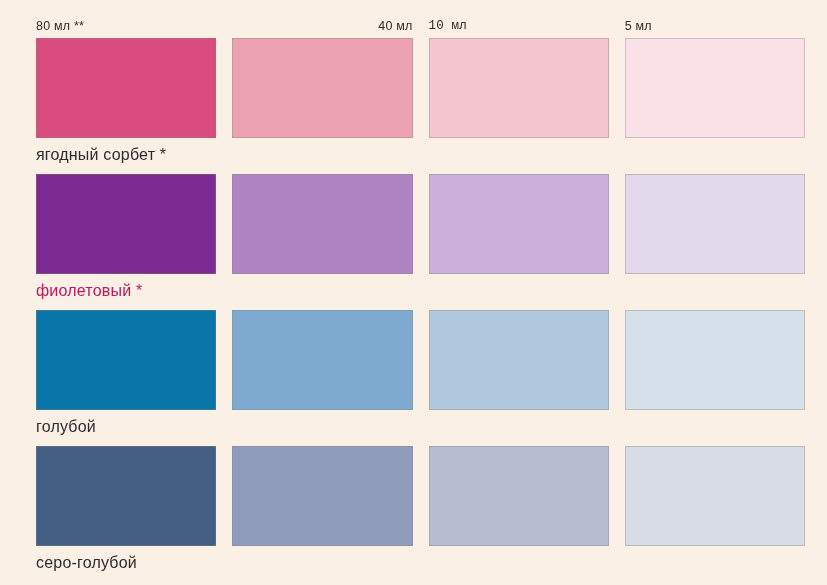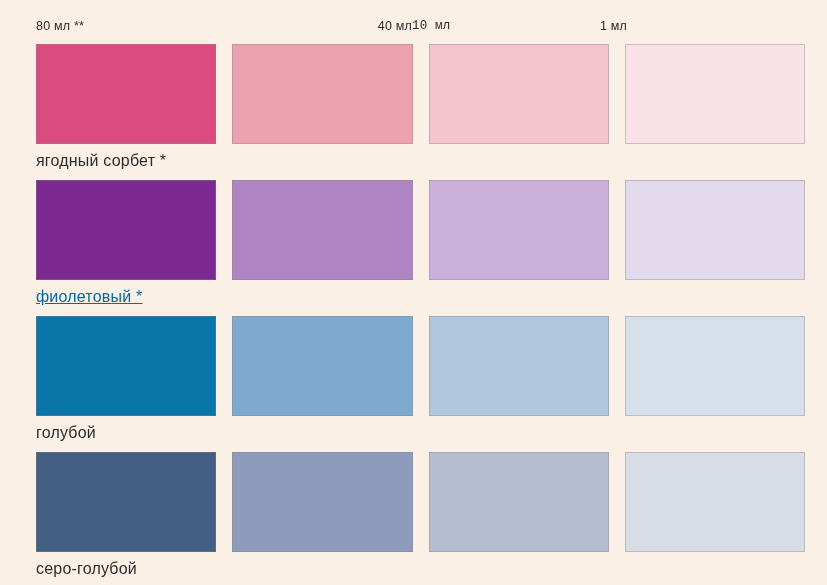--- a/index.html
+++ b/index.html
@@ -17,21 +17,22 @@
   #swatch-chart {
     position: relative;
     width: 827px;
     height: 585px;
     box-sizing: border-box;
     padding: 18px 22px 0 36px;
   }
 
   .header-row {
     display: flex;
-    margin-bottom: 10px;
+    gap: 16px;
+    margin-bottom: 4px;
   }
 
   .col-header {
     width: 188px;
     font-size: 12.5px;
     color: #2c2c2c;
     letter-spacing: 0.2px;
     line-height: 16px;
     white-space: nowrap;
   }
@@ -64,41 +65,41 @@
 </style>
 </head>
 <body style="background: rgb(251, 240, 230);">
 
 <div id="swatch-chart">
 
   <div class="header-row">
     <div class="col-header" style="color: rgb(44, 44, 44);">80 мл **</div>
     <div class="col-header" style="color: rgb(44, 44, 44); text-align: right;">40 мл</div>
     <div class="col-header" style="color: rgb(44, 44, 44); font-family: Liberation Mono, monospace;">10 мл</div>
-    <div class="col-header" style="color: rgb(44, 44, 44);">1 мл</div>
+    <div class="col-header" style="color: rgb(44, 44, 44);">5 мл</div>
   </div>
 
   <div class="swatch-row">
     <div class="swatch-strip">
       <div class="swatch" style="background-color: rgb(217, 76, 125);"></div>
       <div class="swatch" style="background-color: rgb(237, 162, 178);"></div>
       <div class="swatch" style="background-color: rgb(244, 196, 207);"></div>
       <div class="swatch" style="background-color: rgb(250, 225, 231);"></div>
     </div>
     <div class="row-label" style="color: rgb(44, 44, 44);">ягодный сорбет *</div>
   </div>
 
   <div class="swatch-row">
     <div class="swatch-strip">
       <div class="swatch" style="background-color: rgb(124, 42, 146);"></div>
       <div class="swatch" style="background-color: rgb(174, 132, 194);"></div>
       <div class="swatch" style="background-color: rgb(203, 176, 220);"></div>
       <div class="swatch" style="background-color: rgb(226, 217, 236);"></div>
     </div>
-    <div class="row-label" style="color: #0369a1; text-decoration: underline;">фиолетовый *</div>
+    <div class="row-label" style="color: #be185d;">фиолетовый *</div>
   </div>
 
   <div class="swatch-row">
     <div class="swatch-strip">
       <div class="swatch" style="background-color: rgb(10, 117, 168);"></div>
       <div class="swatch" style="background-color: rgb(125, 170, 206);"></div>
       <div class="swatch" style="background-color: rgb(176, 200, 222);"></div>
       <div class="swatch" style="background-color: rgb(214, 224, 234);"></div>
     </div>
     <div class="row-label" style="color: rgb(44, 44, 44);">голубой</div>

